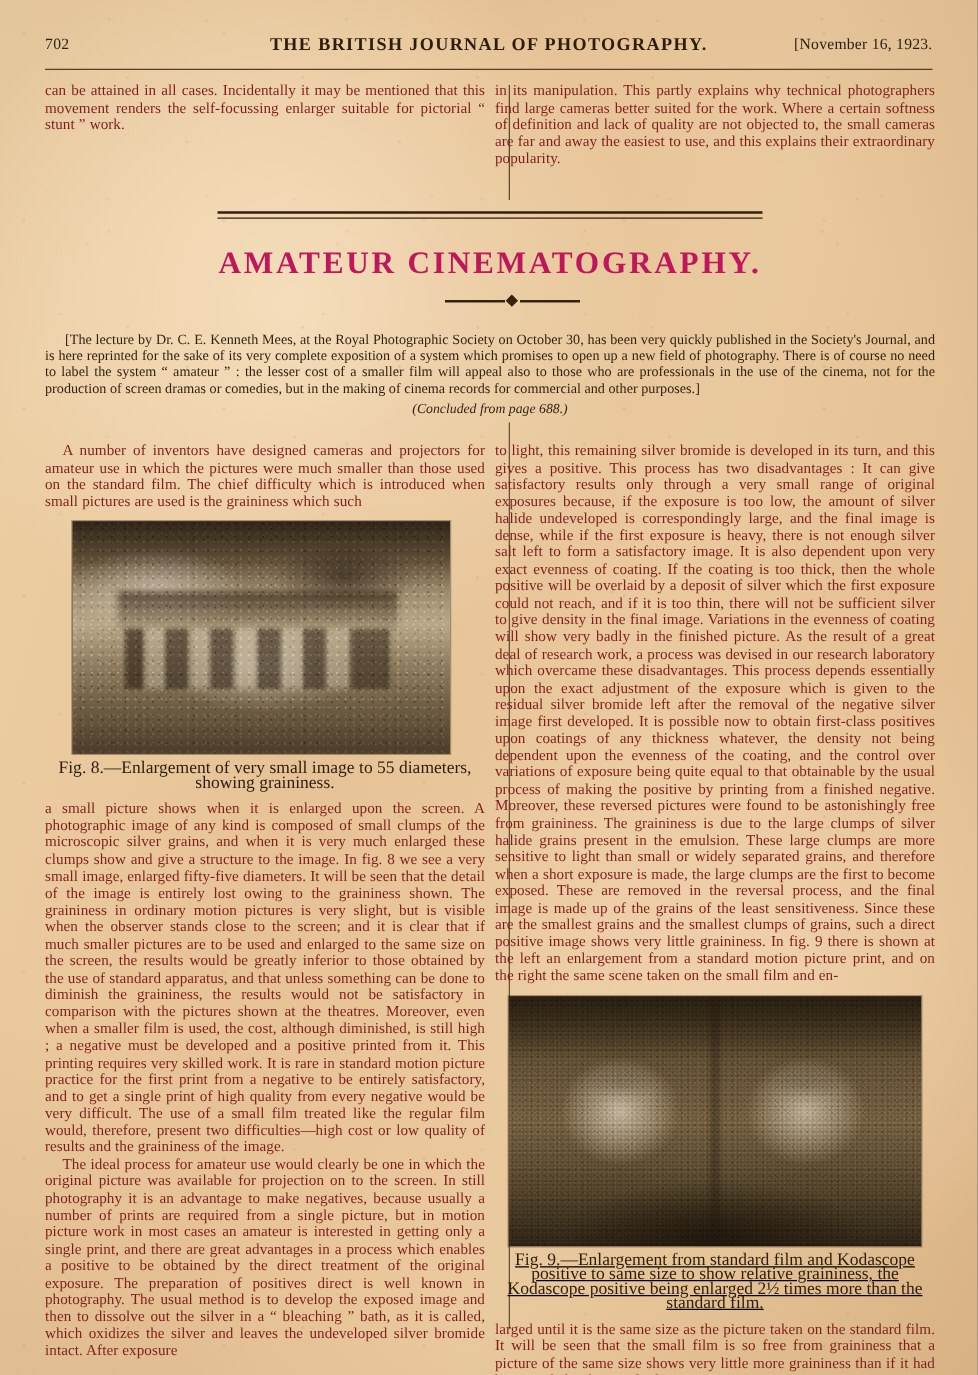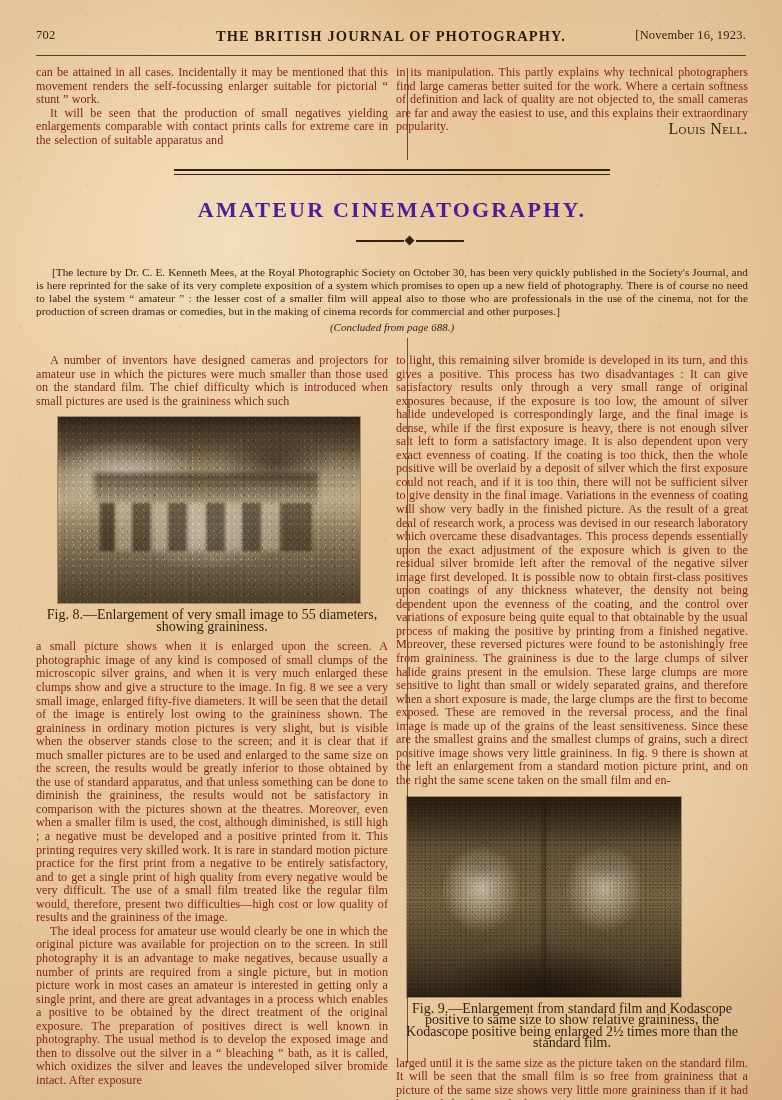--- a/index.html
+++ b/index.html
@@ -164,24 +164,24 @@
     background: #33210f;
   }
   .rule-a { top: 0px; }
   .rule-b { top: 5px; height: 1px; }
 
   .art-title {
     position: absolute;
     left: 0; right: 0;
     top: 28px;
     text-align: center;
-    font-size: 22px;
+    font-size: 25px;
     font-weight: bold;
     letter-spacing: 2.2px;
-    color: #4c1d95;
+    color: #be185d;
   }
   .orn {
     position: absolute;
     left: 0; right: 0;
     top: 67px;
     height: 10px;
   }
   .orn .bar {
     position: absolute;
     top: 4px;
@@ -336,22 +336,23 @@
     line-height: 11.6px;
     text-align: center;
     color: #2c1d0e;
     margin-top: 6px;
     letter-spacing: .01px;
   }
   .fig8 figcaption.cap { margin-left: -22px; width: 352px; }
 
   .fig9 {
     margin: 9px 0 0 0;
-    width: 274px;
+    width: 330px;
     margin-left: 11px;
+    text-decoration: underline;
   }
   .fig9 figcaption.cap { margin-left: -11px; width: 352px; }
 
   .spacer-sm { height: 8px; }
 </style>
 </head>
 <body>
 
 <div class="page">
   <div class="paper-tex"></div>
@@ -366,26 +367,24 @@
     </div>
     <div class="head-rule"></div>
 
     <div class="cols">
 
       <div class="divider-top"></div>
       <div class="divider-bottom"></div>
 
       <div class="col col-left">
         <p class="body noindent">can be attained in all cases. Incidentally it may be mentioned that this movement renders the self-focussing enlarger suitable for pictorial “ stunt ” work.</p>
-        <p class="body">It will be seen that the production of small negatives yielding enlargements comparable with contact prints calls for extreme care in the selection of suitable apparatus and</p>
       </div>
 
       <div class="col col-right">
         <p class="body noindent">in its manipulation. This partly explains why technical photographers find large cameras better suited for the work. Where a certain softness of definition and lack of quality are not objected to, the small cameras are far and away the easiest to use, and this explains their extraordinary popularity.</p>
-        <span class="sig smallcaps">Louis Nell.</span>
       </div>
 
       <div class="article-head">
         <div class="rule-thick rule-a"></div>
         <div class="rule-thick rule-b"></div>
         <div class="art-title">AMATEUR CINEMATOGRAPHY.</div>
         <div class="orn">
           <span class="bar l"></span>
           <span class="dia"></span>
           <span class="bar r"></span>

